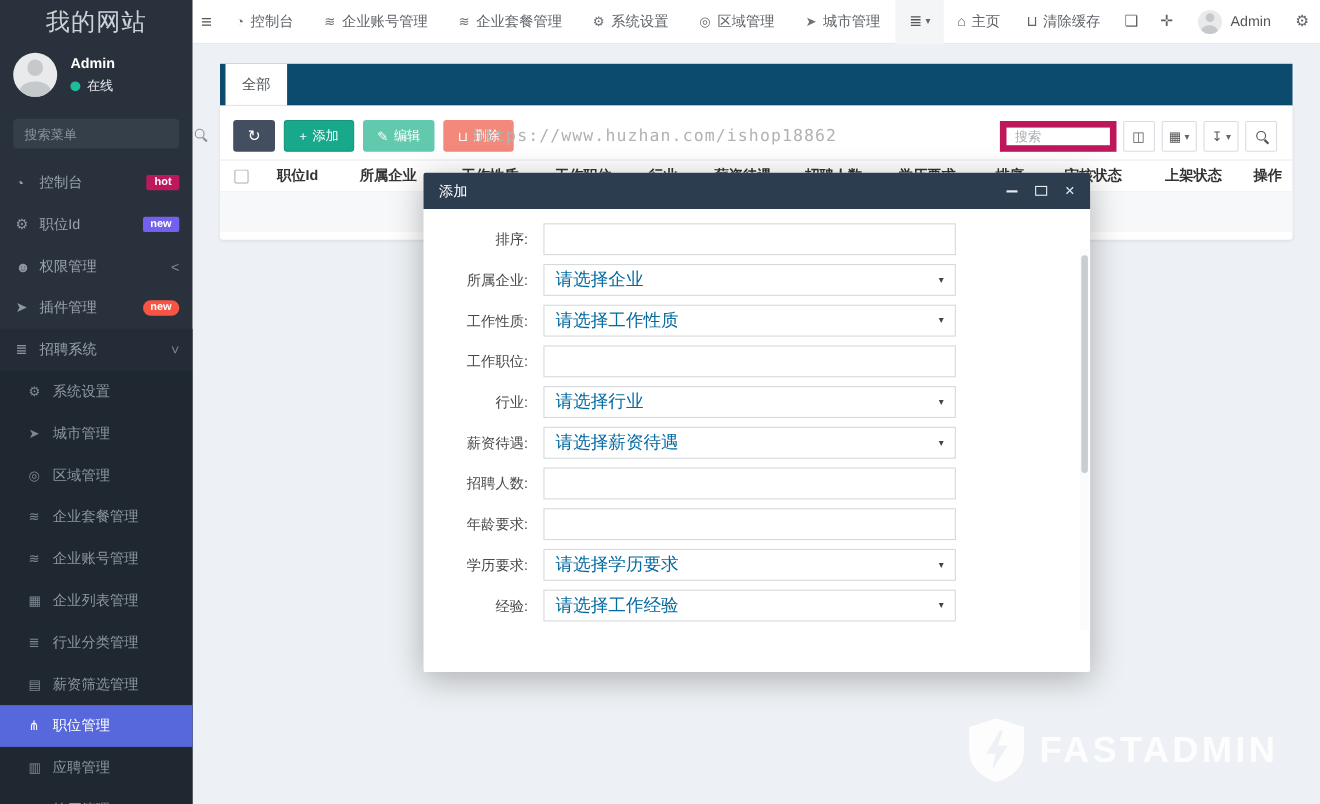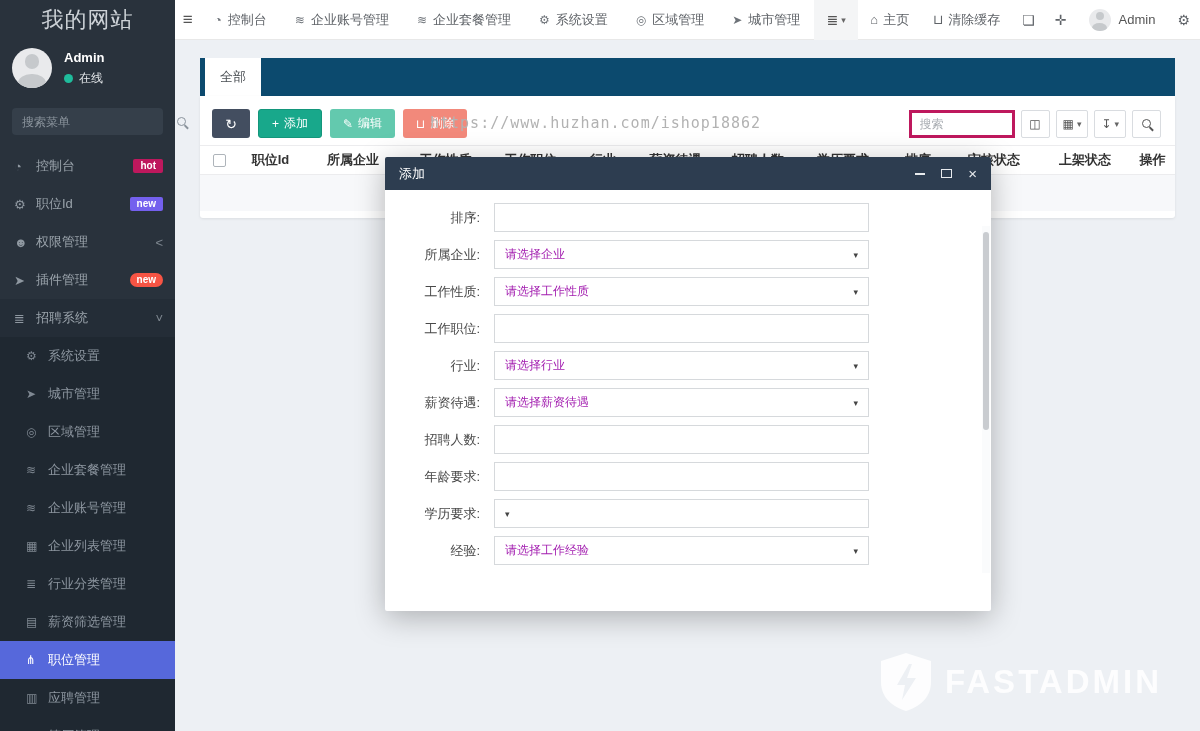--- a/index.html
+++ b/index.html
@@ -63,21 +63,21 @@
     border-radius:0 0 3px 3px; box-shadow:0 1px 3px rgba(0,0,0,.08); z-index:2; }
   .toolbar { display:flex; align-items:center; padding:13px 14px 0 12px; }
   .btn { height:29px; border-radius:3px; border:none; color:#fff; font-size:12px; font-family:inherit;
     display:inline-flex; align-items:center; gap:5px; padding:0 13px; margin-right:8px; cursor:pointer; }
   .btn .bi { font-size:12px; }
   .btn-refresh { background:#434e60; width:38px; justify-content:center; padding:0; font-size:14px; }
   .btn-add { background:#18a88b; border:1px solid #13967b; }
   .btn-edit { background:#63c9ae; }
   .btn-del { background:#f2897b; }
   .tool-right { margin-left:auto; display:flex; align-items:center; gap:6px; }
-  .search-input { width:106px; height:28px; border:3px solid #be185d; padding:0 8px; font-size:12px; font-family:inherit; color:#555; outline:none; }
+  .search-input { width:106px; height:28px; border:6px solid #be185d; padding:0 8px; font-size:12px; font-family:inherit; color:#555; outline:none; }
   .search-input::placeholder { color:#a9adb2; }
   .icon-btn { height:28px; min-width:29px; border:1px solid #d9dce0; background:#fff; color:#555;
     display:inline-flex; align-items:center; justify-content:center; gap:3px; padding:0 6px; font-size:12px; cursor:pointer; border-radius:2px; }
   .thead { position:absolute; left:0; top:49px; width:975px; height:30px; display:flex; align-items:center;
     border-top:1px solid #ececee; border-bottom:1px solid #ececee; }
   .th { font-size:13px; font-weight:bold; color:#333; text-align:center; white-space:nowrap; overflow:hidden; }
   .th:nth-child(1){ width:38px; display:flex; justify-content:center; }
   .th:nth-child(2){ width:65px; } .th:nth-child(3){ width:100px; } .th:nth-child(4){ width:85px; }
   .th:nth-child(5){ width:85px; } .th:nth-child(6){ width:60px; } .th:nth-child(7){ width:85px; }
   .th:nth-child(8){ width:80px; } .th:nth-child(9){ width:90px; } .th:nth-child(10){ width:60px; }
@@ -97,21 +97,21 @@
   .modal-header { height:33px; background:#2d3d50; color:#fff; display:flex; align-items:center; padding:0 14px; font-size:13px; border-radius:2px 2px 0 0; }
   .win-ctrls { margin-left:auto; display:flex; align-items:center; gap:16px; }
   .win-min { width:10px; height:2px; background:#e8ebee; display:inline-block; cursor:pointer; }
   .win-max { width:11px; height:9px; border:1.5px solid #e8ebee; display:inline-block; cursor:pointer; }
   .win-close { color:#e8ebee; font-size:15px; line-height:1; cursor:pointer; }
   .modal-body { position:relative; height:383px; padding-top:9px; overflow:hidden; }
   .form-row { height:37px; display:flex; align-items:center; }
   .f-label { width:95px; text-align:right; color:#484848; font-size:13px; margin-right:14px; flex:0 0 auto; white-space:nowrap; }
   .ctl-input { width:375px; height:29px; border:1px solid #d6d9dc; font-size:12px; font-family:inherit; padding:0 9px; color:#555; outline:none; }
   .ctl-select { width:375px; height:29px; border:1px solid #d6d9dc; display:flex; align-items:center; padding:0 10px; cursor:pointer; }
-  .ctl-select .ph { color:#a21caf; font-size:12px; flex:1; }
+  .ctl-select .ph { color:#0369a1; font-size:16px; flex:1; }
   .ctl-select .sel-caret { color:#444; font-size:9px; }
   .m-scrollbar { position:absolute; right:1px; top:36px; width:8px; height:378px; background:#fafbfc; }
   .m-thumb { position:absolute; left:1px; top:6px; width:6px; height:198px; background:#c9ccd0; border-radius:3px; }
   .modal-footer { height:38px; background:#eef0f3; border-top:1px solid #e3e5e8; display:flex; align-items:center; border-radius:0 0 2px 2px; }
   .btn-ok { margin-left:110px; background:#18a88b; height:29px; border:none; border-radius:3px; color:#fff; font-size:12px; font-family:inherit; padding:0 13px; cursor:pointer; }
   .btn-reset { margin-left:9px; background:#fff; height:29px; border:1px solid #dcdfe3; border-radius:3px; color:#555; font-size:12px; font-family:inherit; padding:0 13px; cursor:pointer; }
 </style>
 </head>
 <body>
 
@@ -439,20 +439,21 @@
         <div class="form-row">
           <label class="f-label">年龄要求:</label>
           <input class="ctl-input" style="">
 
         </div>
 
         <div class="form-row">
           <label class="f-label">学历要求:</label>
 
           <div class="ctl-select">
+            <span class="ph">请选择学历要求</span>
             <span class="sel-caret">▾</span>
           </div>
         </div>
 
         <div class="form-row">
           <label class="f-label">经验:</label>
 
           <div class="ctl-select">
             <span class="ph">请选择工作经验</span>
             <span class="sel-caret">▾</span>

